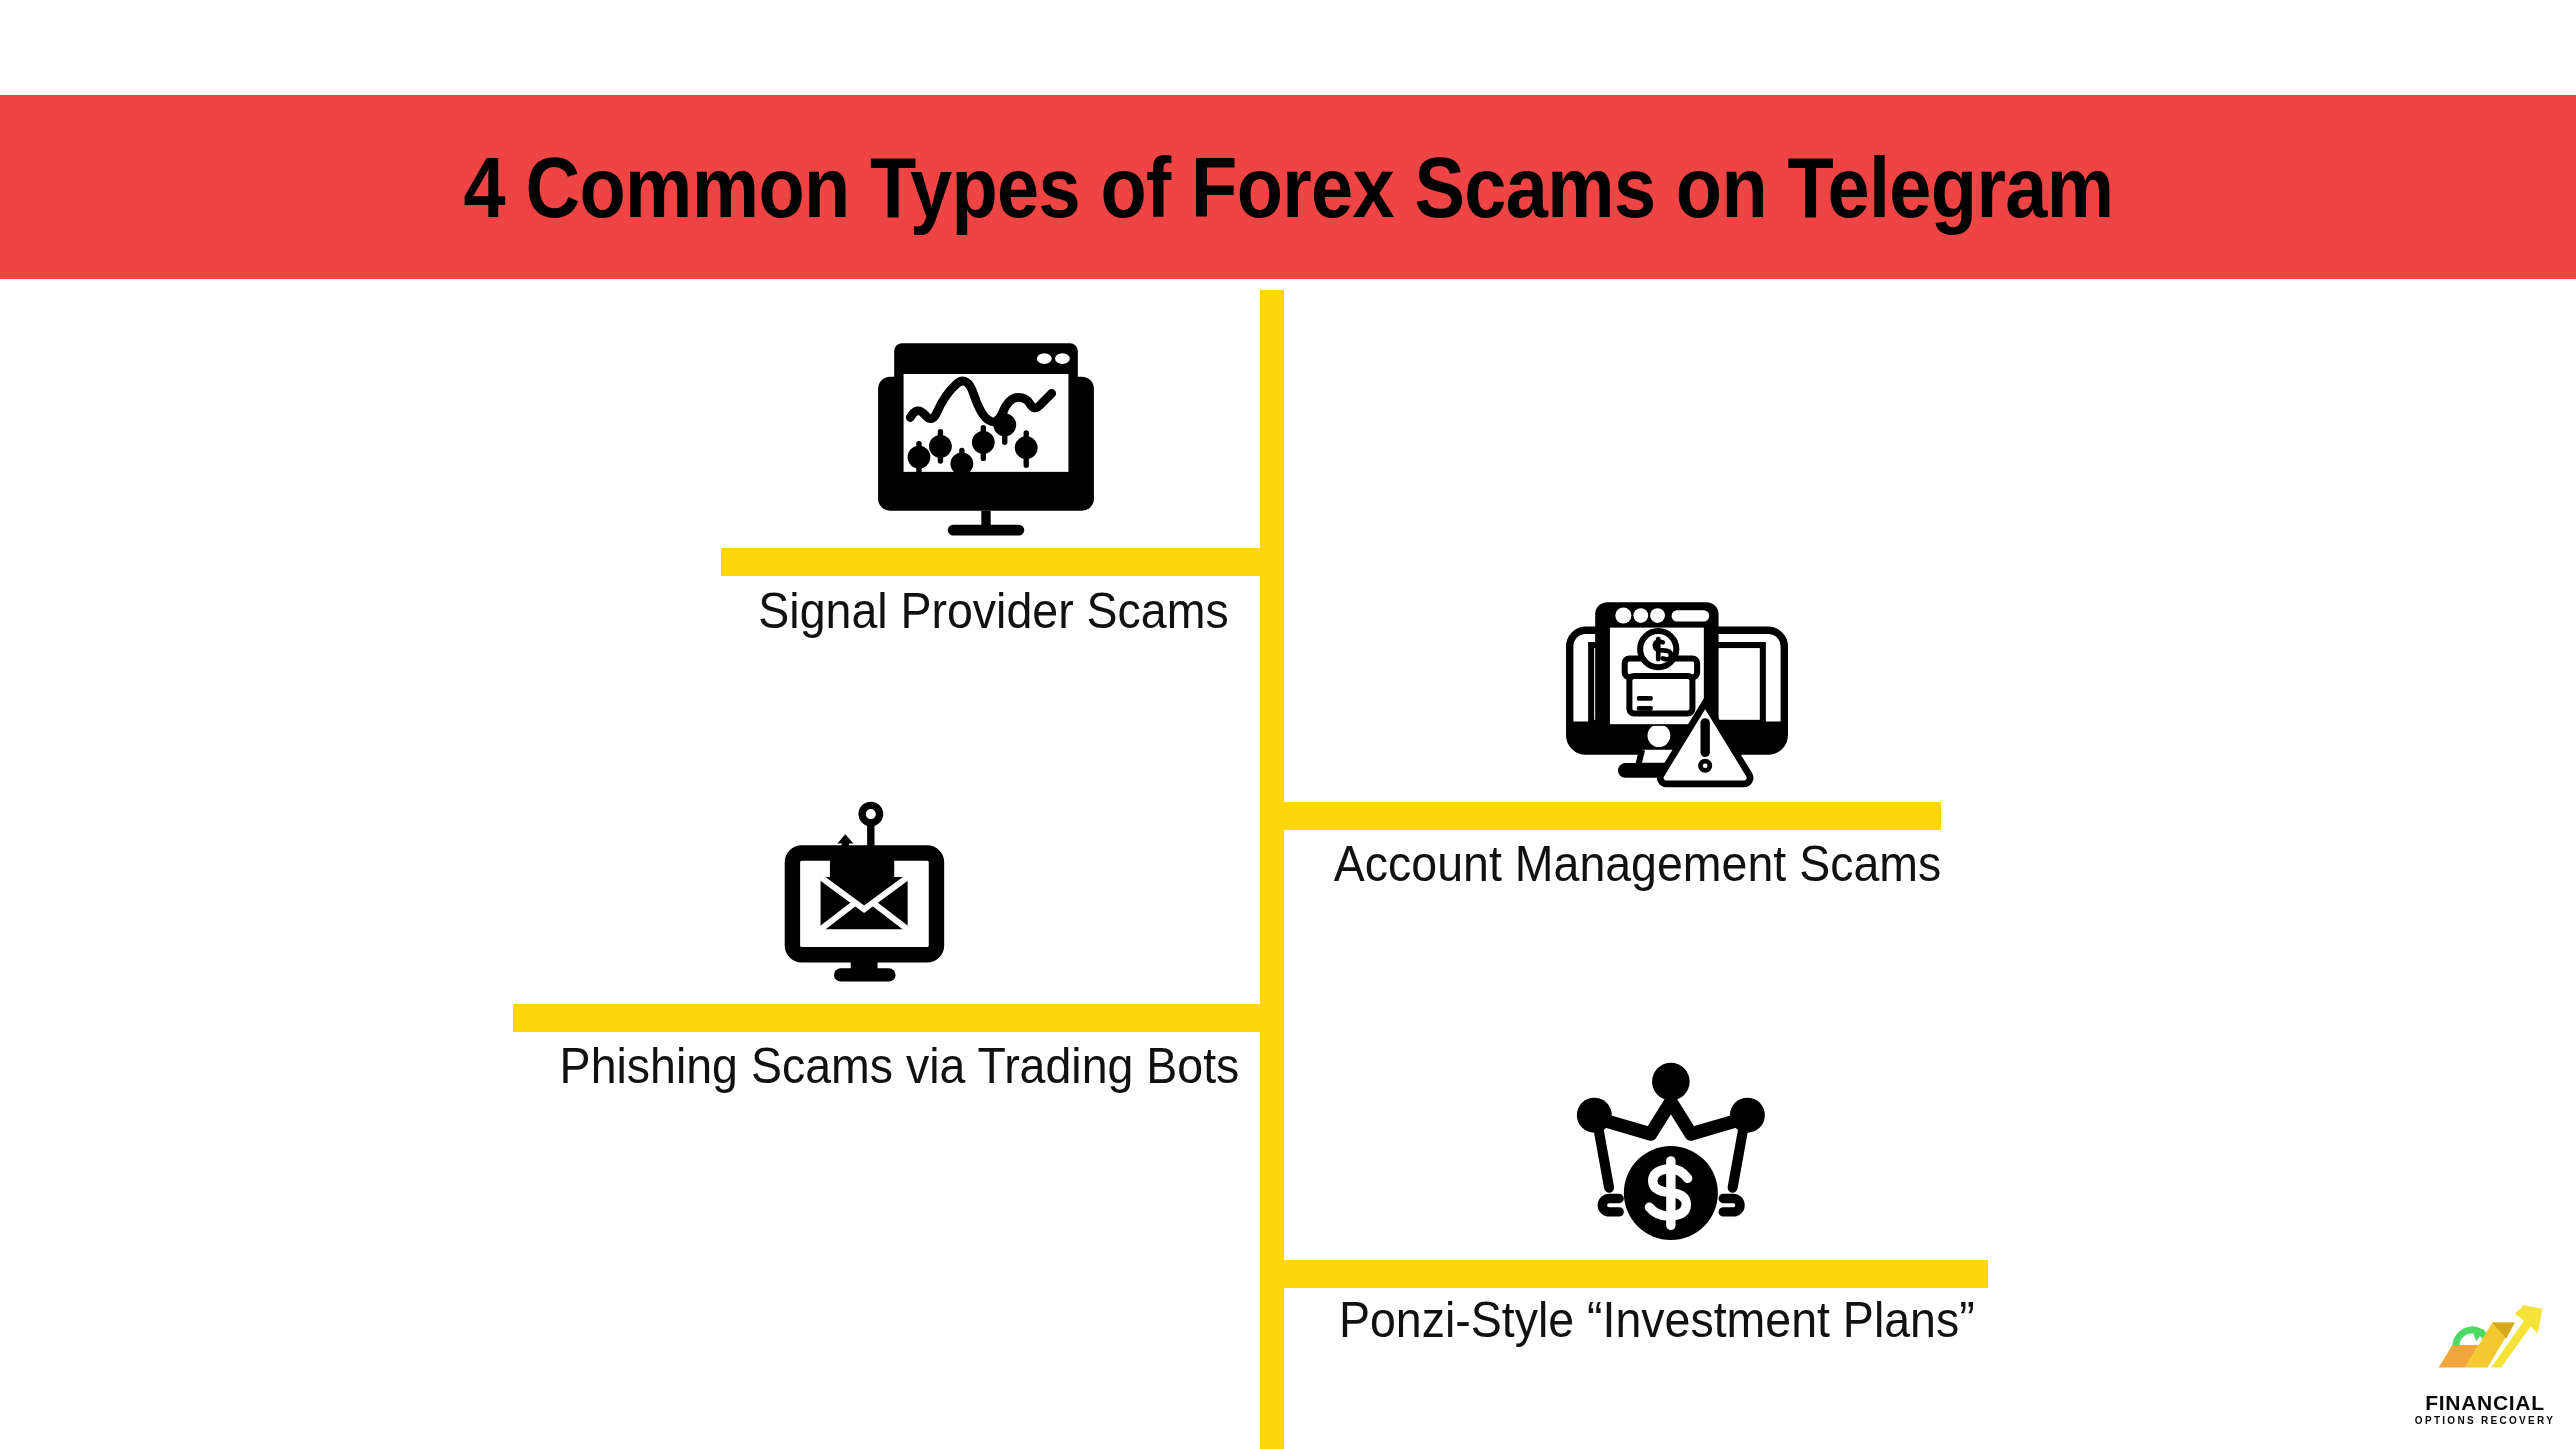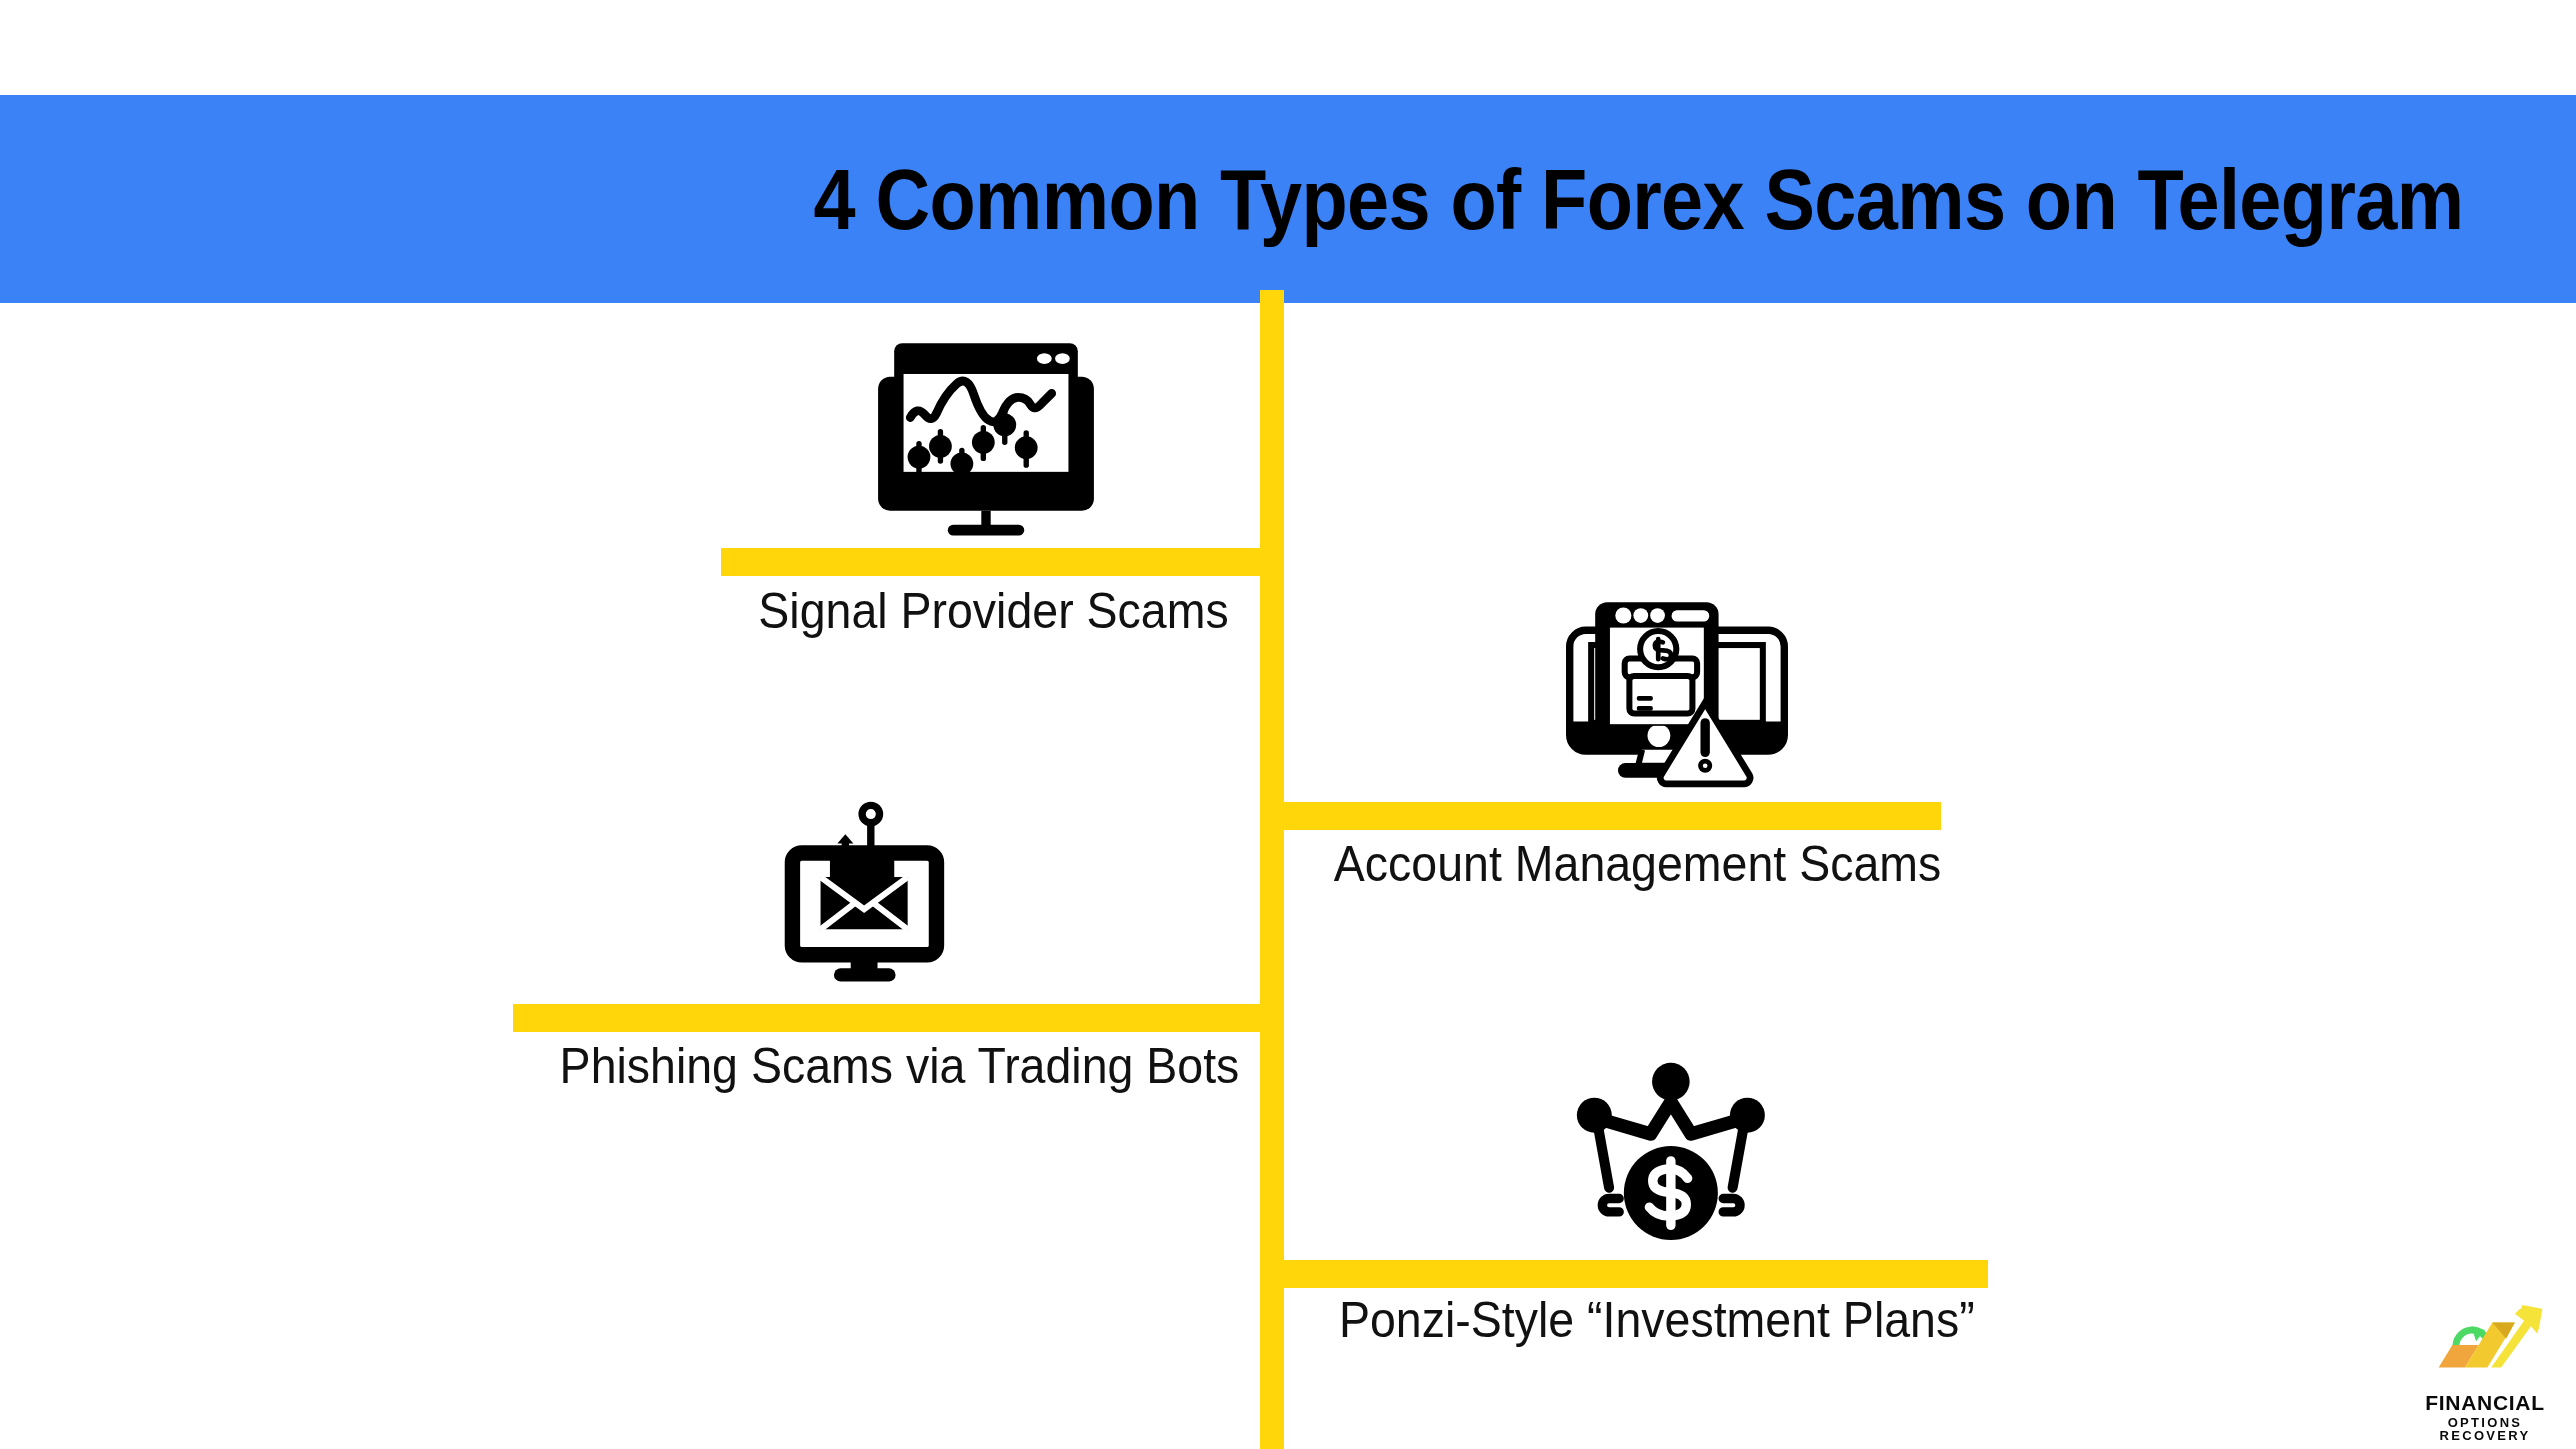--- a/index.html
+++ b/index.html
@@ -14,25 +14,25 @@
     overflow: hidden;
     font-family: "Liberation Sans", sans-serif;
   }
 
   
   #header-bar {
     position: absolute;
     left: 0;
     top: 95px;
     width: 2576px;
-    height: 208px;
-    background: #3b82f6;
+    height: 184px;
+    background: #ef4444;
     display: flex;
     align-items: center;
-    justify-content: flex-end;
+    justify-content: center;
   }
   #page-title {
     font-family: "Liberation Sans Narrow", "Liberation Sans", sans-serif;
     font-weight: 700;
     font-size: 86px;
     line-height: 1;
     color: #000000;
     letter-spacing: -0.7px;
     transform: scaleX(0.88);
     transform-origin: center center;
@@ -107,21 +107,21 @@
     font-weight: 700;
     font-size: 21px;
     letter-spacing: 0.7px;
     color: #0a0a0a;
     line-height: 1;
     margin-top: 12px;
   }
   #brand-tagline {
     font-family: "Liberation Sans", sans-serif;
     font-weight: 700;
-    font-size: 13px;
+    font-size: 10px;
     letter-spacing: 2.3px;
     color: #0a0a0a;
     line-height: 1;
     margin-top: 2.7px;
   }
 </style>
 </head>
 <body>
 
 <div id="header-bar">

